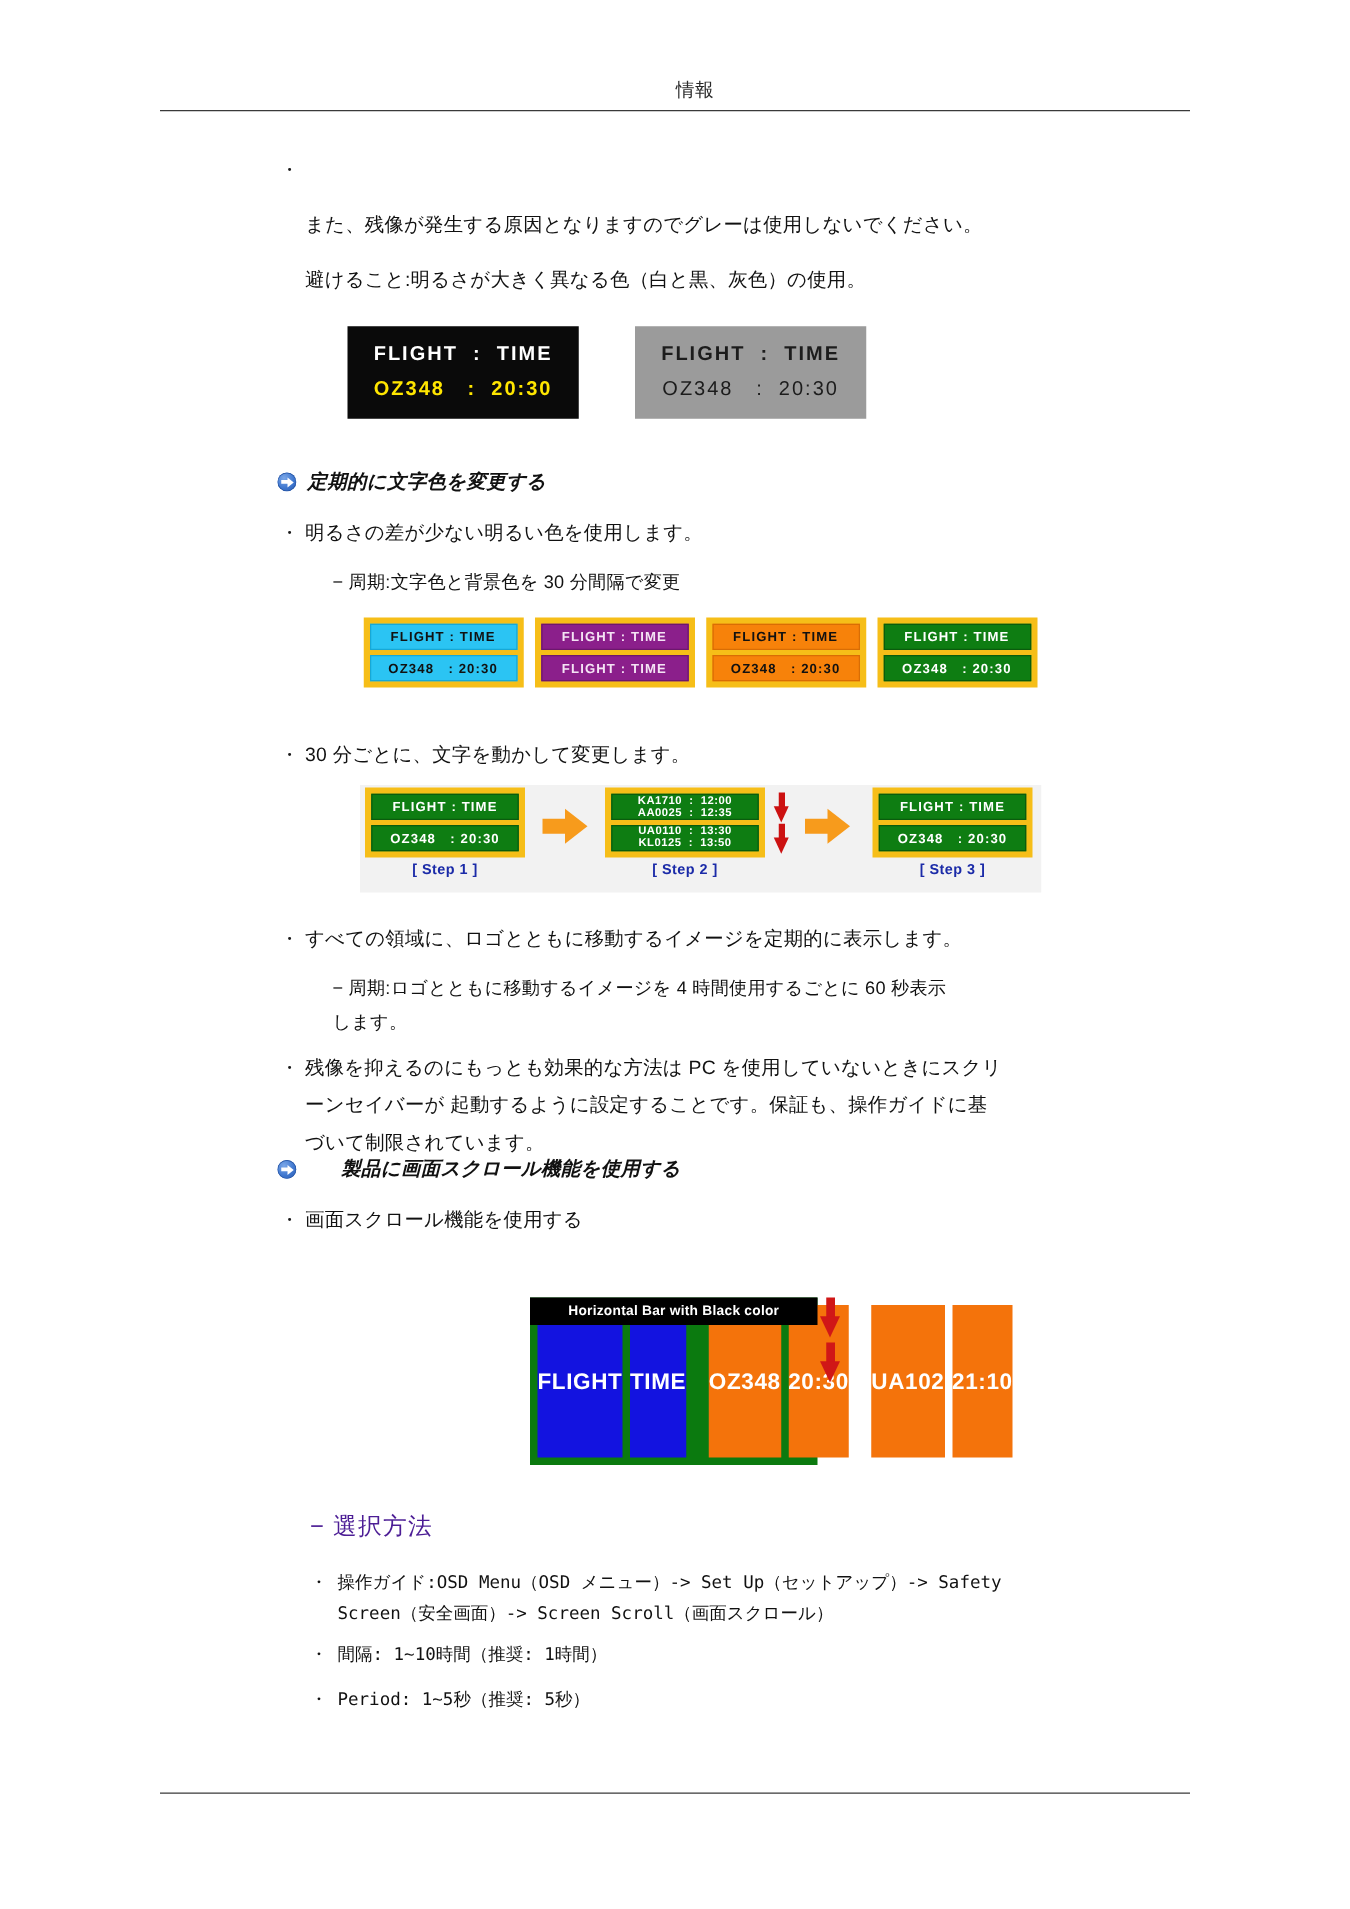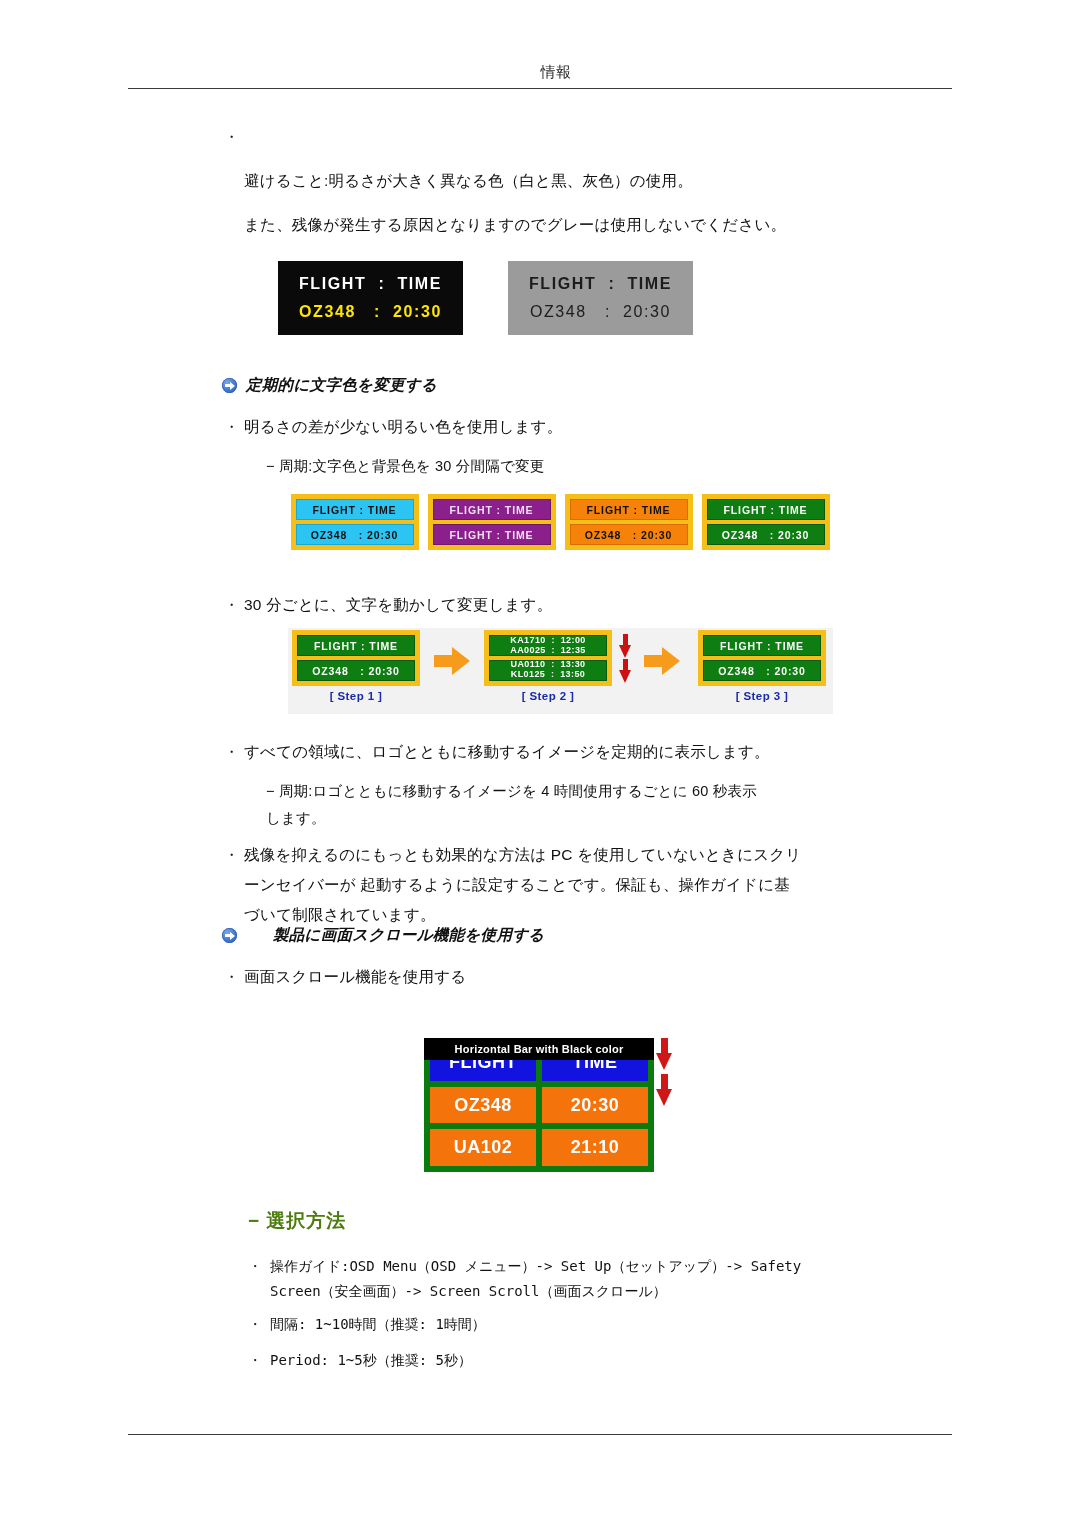--- a/index.html
+++ b/index.html
@@ -291,22 +291,21 @@
     width: 252px; height: 134px;
   }
   .fig4 .board {
     position: absolute;
     left: 0; top: 0;
     width: 230px; height: 134px;
     background: #0B7A0F;
     box-sizing: border-box;
     padding: 6px;
     display: flex;
-    flex-direction: column;
-    gap: 6px;
+    gap: 18px;
   }
   .fig4 .brow {
     flex: 1;
     display: flex;
     gap: 6px;
   }
   .fig4 .cell {
     flex: 1;
     display: flex;
     align-items: center;
@@ -347,22 +346,22 @@
     border-top: 17px solid #D01717;
     border-left: 8.5px solid transparent;
     border-right: 8.5px solid transparent;
   }
 
   
   .sel-head {
     position: absolute;
     left: 248px; top: 1208px;
     font-size: 19px;
-    font-weight: bold;
-    color: #4d7c0f;
+    font-weight: normal;
+    color: #4c1d95;
     letter-spacing: 1px;
     white-space: pre;
   }
   .mono {
     font-family: "DejaVu Sans Mono", "Liberation Mono", monospace;
     font-size: 14px;
     line-height: 25px;
     color: #111;
     letter-spacing: 0px;
   }
@@ -382,22 +381,22 @@
 
 <div class="page">
 
   <div class="header-title">情報</div>
   <div class="header-rule"></div>
 
   <div class="blk" style="left:222px; top:122px; width:700px;">
     <div class="bullet-row">
       <div class="bullet-dot">・</div>
     </div>
+    <div class="plain-line" style="margin-left:22px; margin-top:14px;">また、残像が発生する原因となりますのでグレーは使用しないでください。</div>
     <div class="plain-line" style="margin-left:22px; margin-top:14px;">避けること:明るさが大きく異なる色（白と黒、灰色）の使用。</div>
-    <div class="plain-line" style="margin-left:22px; margin-top:14px;">また、残像が発生する原因となりますのでグレーは使用しないでください。</div>
   </div>
 
   <div class="fig1">
     <div class="ft-panel ft-black">
       <div class="l1">FLIGHT  :  TIME</div>
       <div class="l2">OZ348   :  20:30</div>
     </div>
     <div class="ft-panel ft-gray">
       <div class="l1">FLIGHT  :  TIME</div>
       <div class="l2">OZ348   :  20:30</div>

